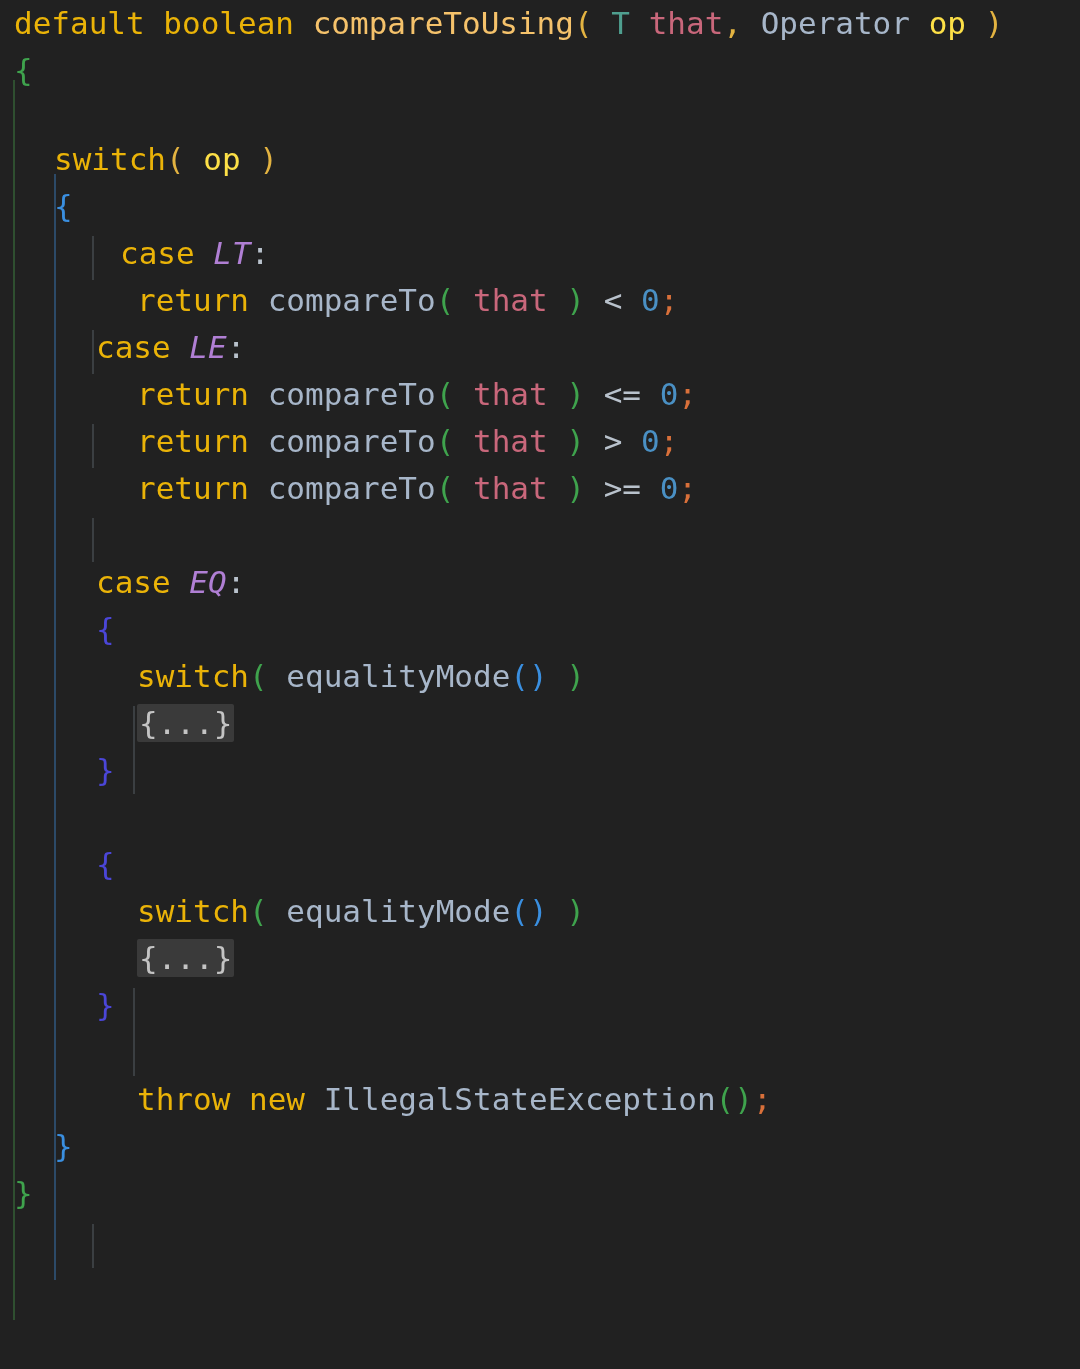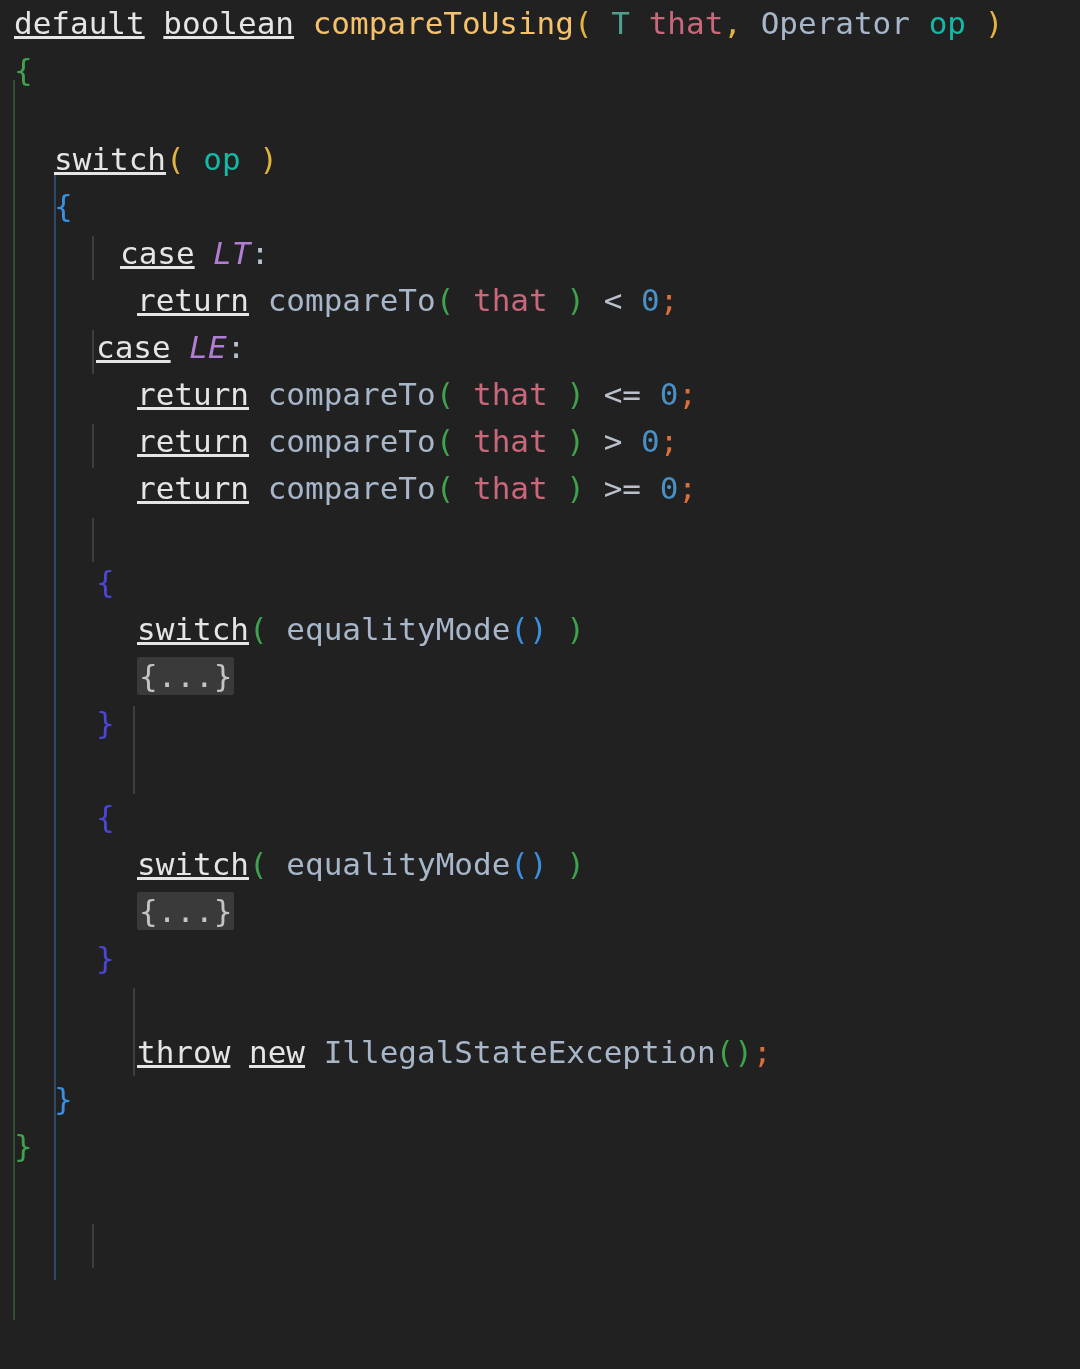--- a/index.html
+++ b/index.html
@@ -29,26 +29,26 @@
   
   .line {
     position: relative;
     height: 47px;
     white-space: pre;
     padding-left: 14px;
     display: block;
   }
 
   
-  .kw      { color:#e5e5e5;text-decoration:underline; }            
+  .kw      { color:#eab308; }            
   .mname   { color:#f5c26b; }            
   .type    { color:#4f9f8f; }            
   .param   { color:#c9677b; }            
   .cls     { color:#a7b6c9; }            
-  .var     { color:#14b8a6; }            
+  .var     { color:#fde047; }            
   .enumc   { color:#b07fd4; font-style:italic; }  
   .punct   { color:#b9c2cc; }            
   .num     { color:#4a90c4; }            
   .semi    { color:#d9703a; }            
 
   
   .b-gold   { color:#e3b341; }
   .b-green  { color:#3fa34d; }
   .b-blue   { color:#3a8fe0; }
   .b-indigo { color:#4b46d8; }
@@ -100,20 +100,21 @@
     <div class="line" style="padding-left:137px;"><span class="kw">return</span><span class="sp"> </span><span class="cls">compareTo</span><span class="b-green">(</span><span class="sp"> </span><span class="param">that</span><span class="sp"> </span><span class="b-green">)</span><span class="sp"> </span><span class="punct">&lt;=</span><span class="sp"> </span><span class="num">0</span><span class="semi">;</span></div>
 
 
     <div class="line" style="padding-left:137px;"><span class="kw">return</span><span class="sp"> </span><span class="cls">compareTo</span><span class="b-green">(</span><span class="sp"> </span><span class="param">that</span><span class="sp"> </span><span class="b-green">)</span><span class="sp"> </span><span class="punct">&gt;</span><span class="sp"> </span><span class="num">0</span><span class="semi">;</span></div>
 
 
     <div class="line" style="padding-left:137px;"><span class="kw">return</span><span class="sp"> </span><span class="cls">compareTo</span><span class="b-green">(</span><span class="sp"> </span><span class="param">that</span><span class="sp"> </span><span class="b-green">)</span><span class="sp"> </span><span class="punct">&gt;=</span><span class="sp"> </span><span class="num">0</span><span class="semi">;</span></div>
 
     <div class="line"></div>
 
+    <div class="line" style="padding-left:96px;"><span class="kw">case</span><span class="sp"> </span><span class="enumc">EQ</span><span class="punct">:</span></div>
 
     <div class="line" style="padding-left:96px;"><span class="b-indigo">{</span></div>
 
     <div class="line" style="padding-left:137px;"><span class="kw">switch</span><span class="b-green">(</span><span class="sp"> </span><span class="cls">equalityMode</span><span class="b-blue">(</span><span class="b-blue">)</span><span class="sp"> </span><span class="b-green">)</span></div>
 
     <div class="line" style="padding-left:137px;"><span class="fold">{...}</span></div>
 
     <div class="line" style="padding-left:96px;"><span class="b-indigo">}</span></div>
 
     <div class="line"></div>

